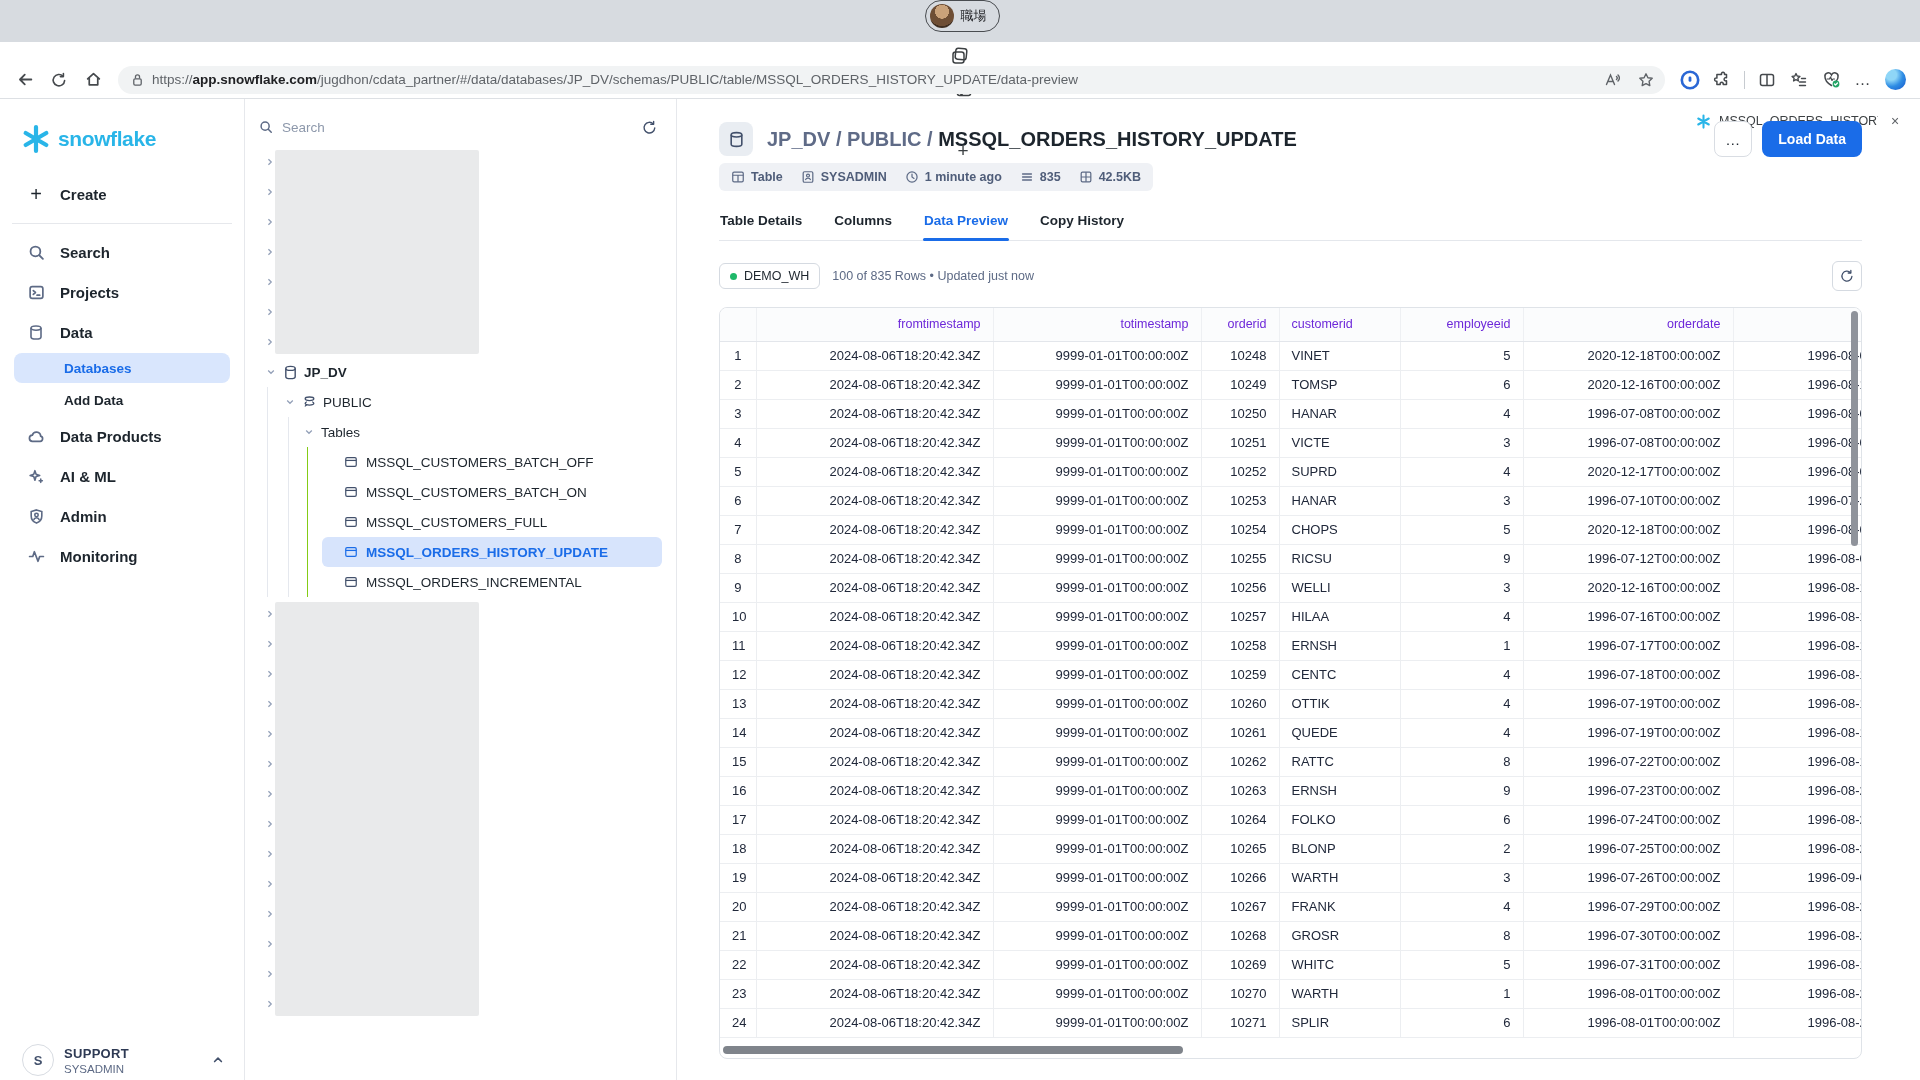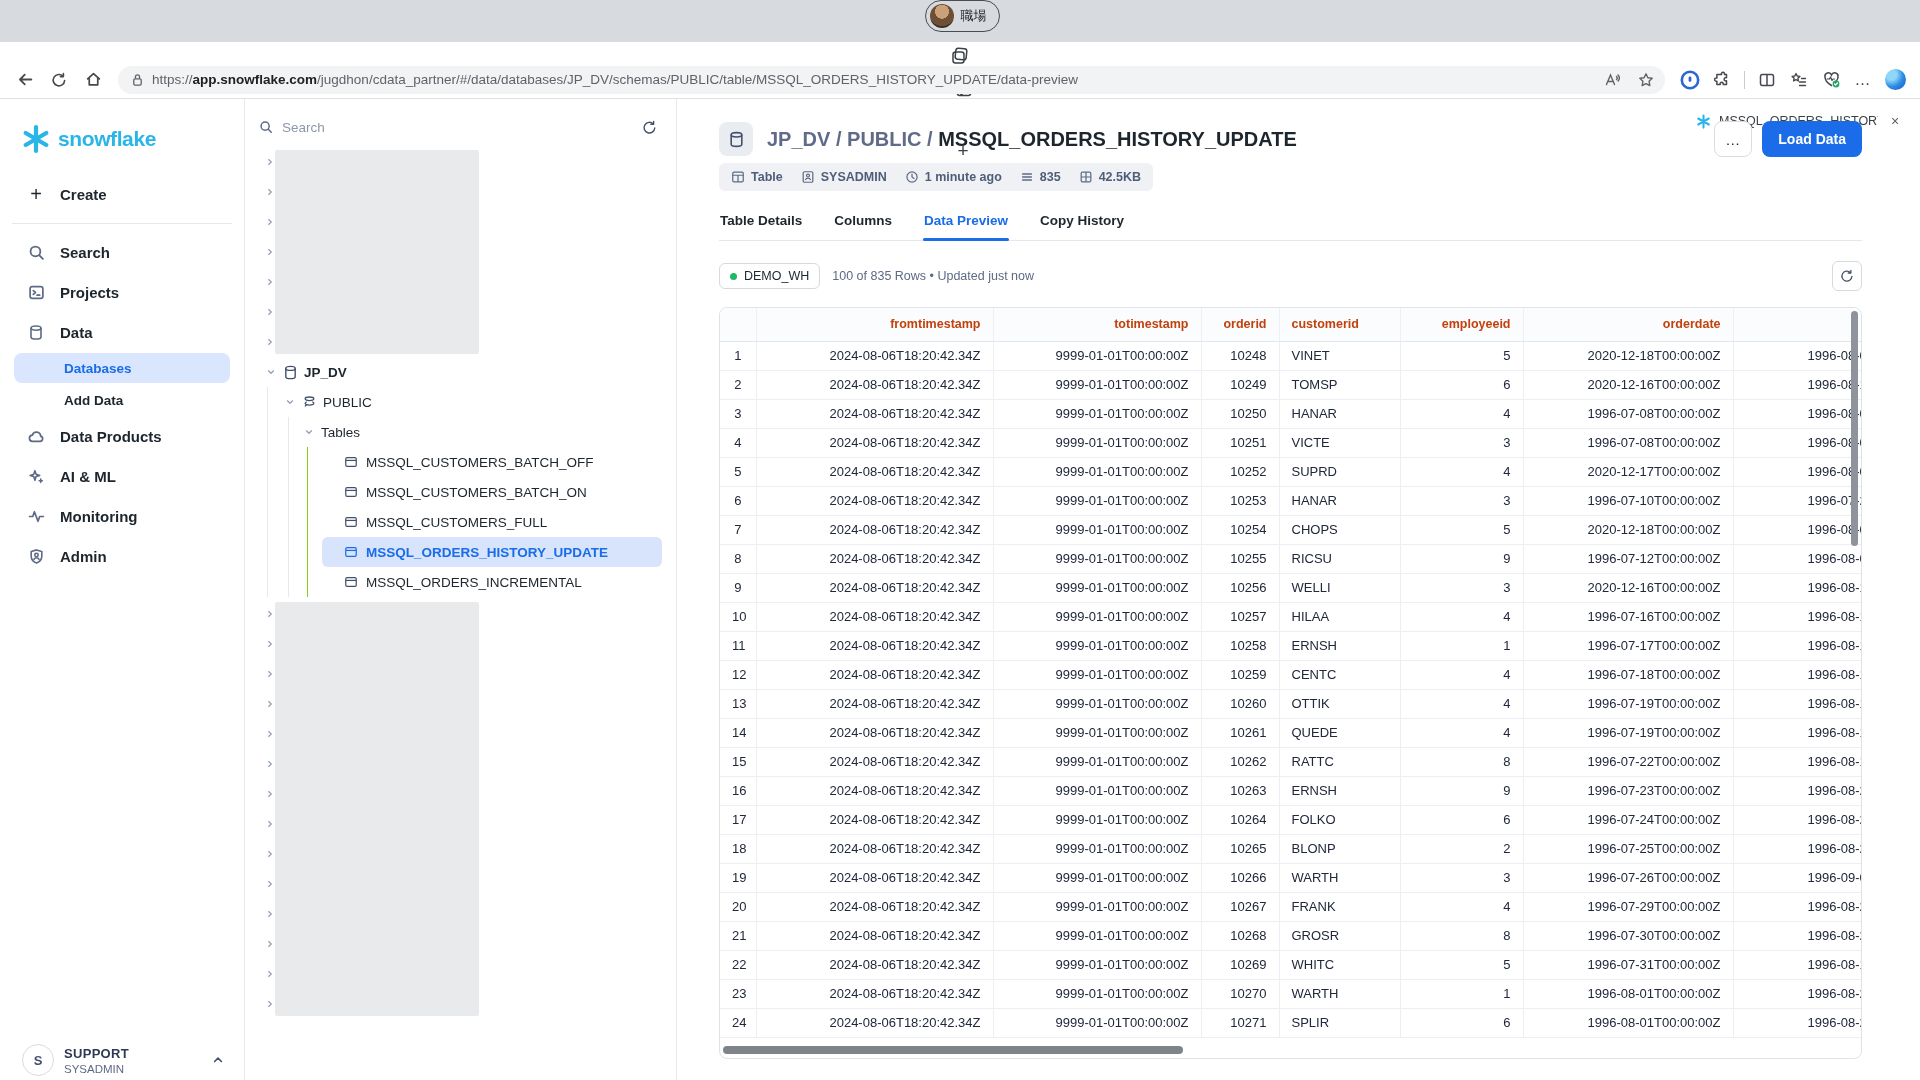--- a/index.html
+++ b/index.html
@@ -110,21 +110,21 @@
     font-size:12.5px; font-weight:400; color:#1d252d; background:#fff; }
   .green-dot { width:7px; height:7px; border-radius:50%; background:#1eb869; }
   .status-text { font-size:12.5px; color:#5d6a85; }
   .card-refresh { margin-left:auto; width:30px; height:30px; border:1px solid #d5dae1; border-radius:6px; background:#fff;
     display:flex; align-items:center; justify-content:center; color:#42506b; }
 
   
   .card { position:relative; margin-top:16px; height:752px; border:1px solid #dfe3e8; border-radius:8px; overflow:hidden; background:#fff; }
   table.dt { border-collapse:collapse; table-layout:fixed; width:1233px; }
   table.dt th { height:33px; background:#fbfcfd; border-bottom:1px solid #e3e6eb; border-right:1px solid #eef0f3;
-    font-size:12.5px; font-weight:700; color:#c2410c; padding:0 12px; white-space:nowrap; overflow:hidden; }
+    font-size:12.5px; font-weight:400; color:#6d28d9; padding:0 12px; white-space:nowrap; overflow:hidden; }
   table.dt td { height:29px; border-bottom:1px solid #eceef1; border-right:1px solid #eceef1;
     font-size:13px; color:#20283a; padding:0 12px; white-space:nowrap; overflow:hidden; }
   .c0 { text-align:center; color:#39414f; font-size:12.5px; }
   .c1,.c2,.c3,.c5,.c6,.c7 { text-align:right; }
   .c4 { text-align:left; }
   .vscroll { position:absolute; top:3px; right:3px; width:7px; height:235px; background:#8f939b; border-radius:4px; }
   .hscroll { position:absolute; left:3px; bottom:4px; height:8px; width:460px; background:#7f848b; border-radius:4px; }
 </style>
 </head>
 <body>
@@ -303,35 +303,35 @@
       <span class="nico">
         <svg width="17" height="17" viewBox="0 0 16 16" fill="none" stroke="currentColor" stroke-width="1.5" stroke-linejoin="round" stroke-linecap="round">
           <path d="M6.5 2.5 7.6 5.9 11 7 7.6 8.1 6.5 11.5 5.4 8.1 2 7l3.4-1.1z"></path>
           <path d="M12 10.5v3M10.5 12h3"></path>
         </svg>
       </span>
       <span>AI &amp; ML</span>
     </div>
     <div class="nav-item">
       <span class="nico">
-        <svg width="17" height="17" viewBox="0 0 16 16" fill="none" stroke="currentColor" stroke-width="1.6" stroke-linecap="round" stroke-linejoin="round">
-          <path d="M1.5 8h3L6 3.5l3.4 9L11 8h3.5"></path>
-        </svg>
-      </span>
-      <span>Monitoring</span>
-    </div>
-    <div class="nav-item">
-      <span class="nico">
         <svg width="17" height="17" viewBox="0 0 16 16" fill="none" stroke="currentColor" stroke-width="1.5">
           <path d="M8 1.8l5 1.6v4.2c0 3.3-2.2 5.6-5 6.6-2.8-1-5-3.3-5-6.6V3.4z"></path>
           <circle cx="8" cy="6.6" r="1.6"></circle>
             <path d="M5.3 11.2c.5-1.3 1.5-2 2.7-2s2.2.7 2.7 2"></path>
         </svg>
       </span>
       <span>Admin</span>
+    </div>
+    <div class="nav-item">
+      <span class="nico">
+        <svg width="17" height="17" viewBox="0 0 16 16" fill="none" stroke="currentColor" stroke-width="1.6" stroke-linecap="round" stroke-linejoin="round">
+          <path d="M1.5 8h3L6 3.5l3.4 9L11 8h3.5"></path>
+        </svg>
+      </span>
+      <span>Monitoring</span>
     </div>
 
     <div class="support-row">
       <span class="support-avatar">S</span>
       <span>
         <div class="support-name">SUPPORT</div>
         <div class="support-role">SYSADMIN</div>
       </span>
       <span class="support-chevron">
         <svg width="12" height="12" viewBox="0 0 16 16" fill="none" stroke="currentColor" stroke-width="2.2" stroke-linecap="round" stroke-linejoin="round">

